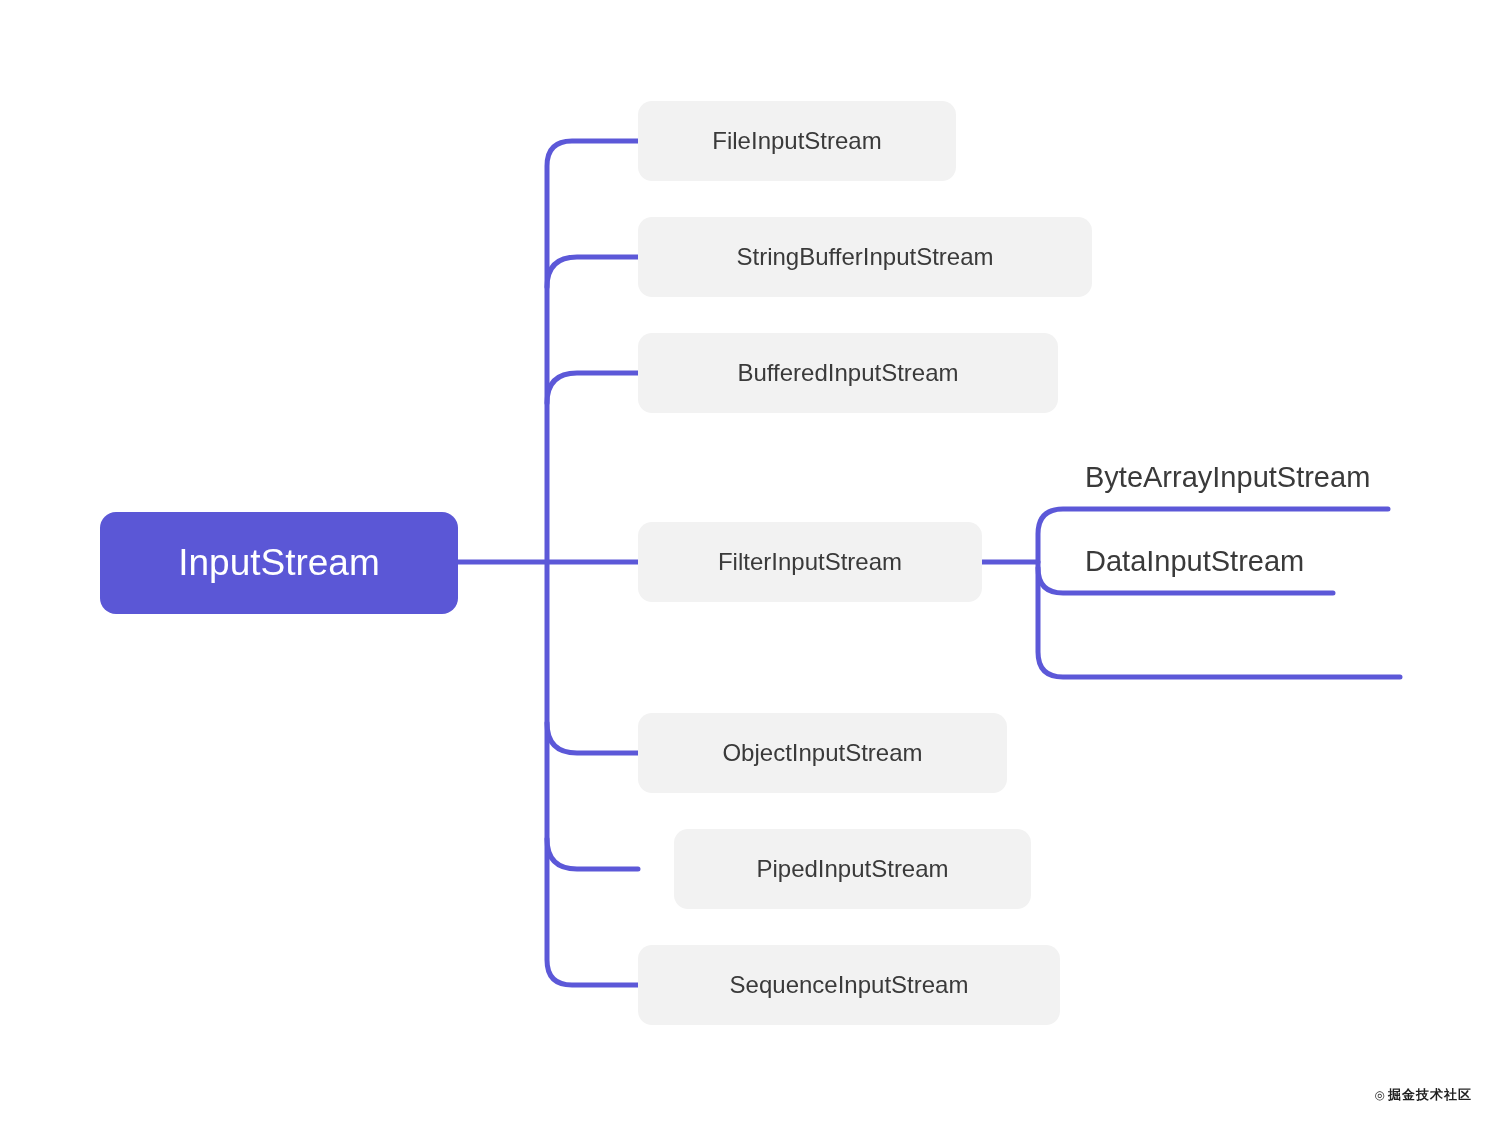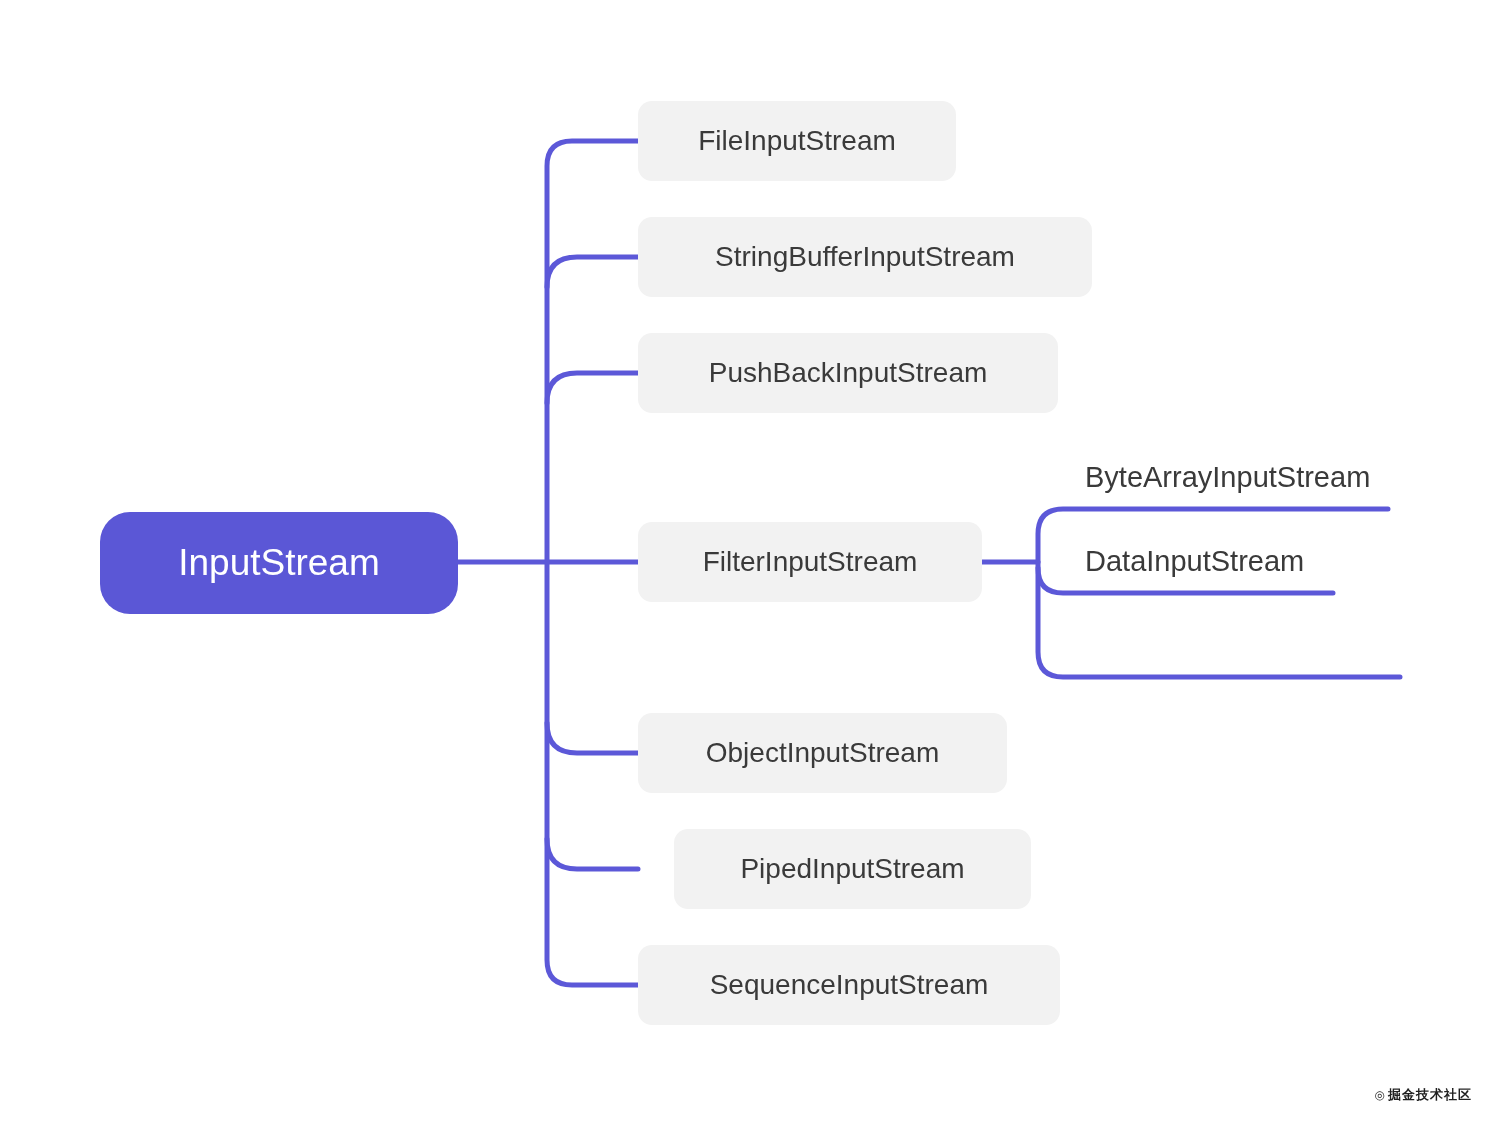--- a/index.html
+++ b/index.html
@@ -28,33 +28,33 @@
     stroke-width: 5;
     stroke-linecap: round;
   }
   .node {
     position: absolute;
     display: flex;
     align-items: center;
     justify-content: center;
     background: var(--node-bg, #F2F2F2);
     color: var(--node-text, #3A3A3A);
-    font-size: 28px;
+    font-size: 24px;
     border-radius: 14px;
     white-space: nowrap;
     box-sizing: border-box;
     cursor: default;
   }
   .root-node {
     background: var(--accent, #5B57D6);
     color: #ffffff;
     font-size: 37px;
     border-radius: 16px;
   }
-  .n-root        { left: 100px; top: 512px; width: 358px; height: 102px; border-radius: 30px; }
+  .n-root        { left: 100px; top: 512px; width: 358px; height: 102px; }
   .n-file        { left: 638px; top: 101px; width: 318px; height: 80px; }
   .n-stringbuf   { left: 638px; top: 217px; width: 454px; height: 80px; }
   .n-bytearray   { left: 638px; top: 333px; width: 420px; height: 80px; }
   .n-filter      { left: 638px; top: 522px; width: 344px; height: 80px; justify-content: center; }
   .n-object      { left: 638px; top: 713px; width: 369px; height: 80px; }
   .n-piped       { left: 674px; top: 829px; width: 357px; height: 80px; }
   .n-sequence    { left: 638px; top: 945px; width: 422px; height: 80px; }
   .leaf-label {
     position: absolute;
     left: 1085px;
@@ -108,21 +108,21 @@
 
   <div class="node n-file">
     <span>FileInputStream</span>
   </div>
 
   <div class="node n-stringbuf">
     <span>StringBufferInputStream</span>
   </div>
 
   <div class="node n-bytearray">
-    <span>PushBackInputStream</span>
+    <span>BufferedInputStream</span>
   </div>
 
   <div class="node n-filter">
     <span>FilterInputStream</span>
   </div>
 
   <div class="node n-object">
     <span>ObjectInputStream</span>
   </div>
 

